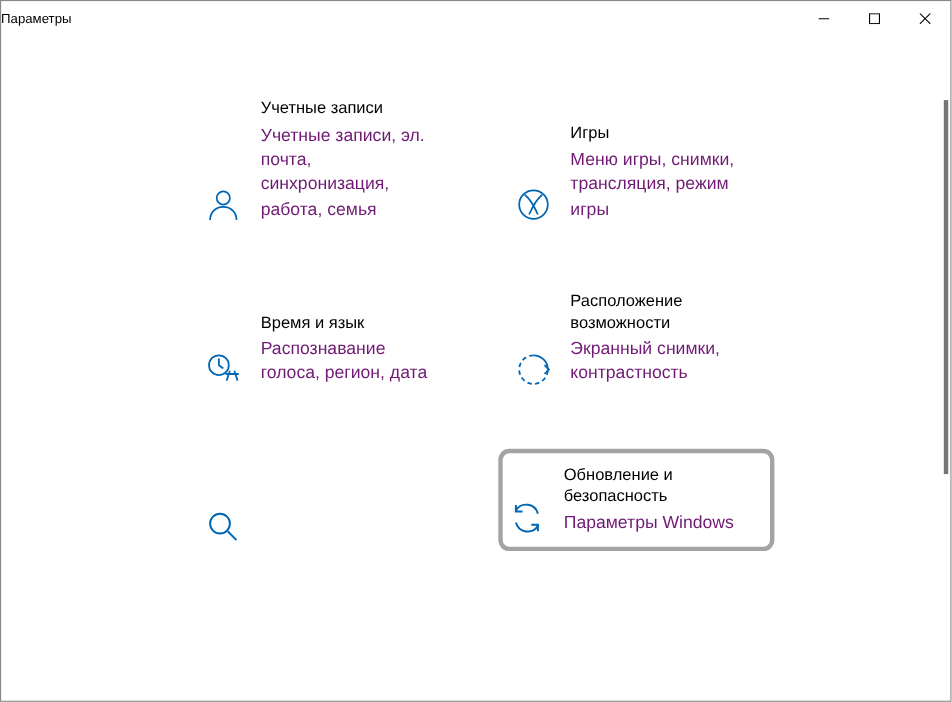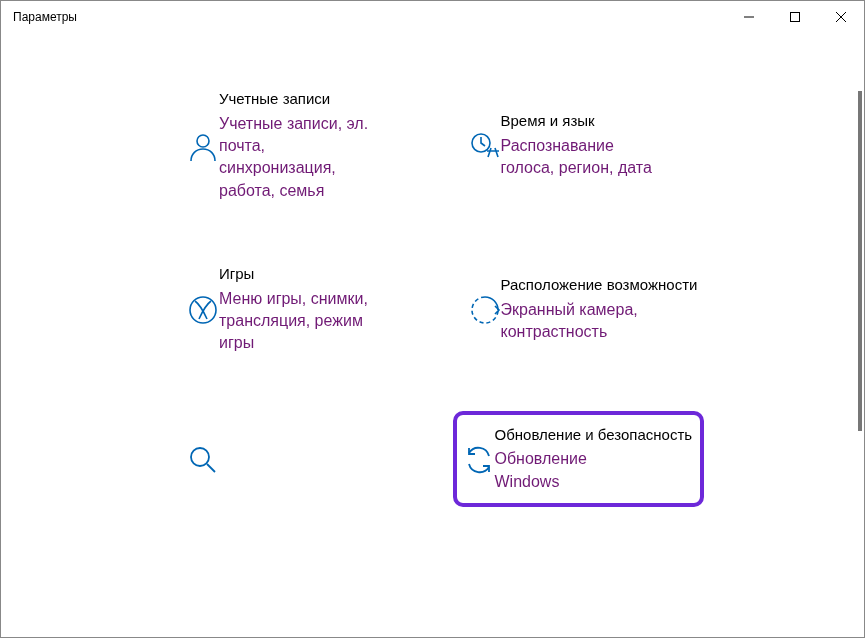--- a/index.html
+++ b/index.html
@@ -9,21 +9,20 @@
       width: 865px;
       height: 638px;
       overflow: hidden;
       border: 1px solid #888;
       position: relative;
     }
     .titlebar {
       display: flex;
       align-items: center;
       height: 32px;
-      padding-left: 12px;
     }
     .titlebar-title {
       font-size: 12px;
       color: #000;
       flex: 1;
     }
     .win-controls {
       display: flex;
     }
     .win-btn {
@@ -37,21 +36,22 @@
     .win-btn svg { width: 10px; height: 10px; }
     .content {
       padding: 50px 160px 20px 180px;
       display: grid;
       grid-template-columns: 1fr 1fr;
       column-gap: 40px;
       row-gap: 50px;
     }
     .tile {
       display: flex;
-      align-items: center;
+      align-items: flex-end;
+      gap: 18px;
       padding: 6px;
     }
     .tile-icon {
       width: 32px;
       height: 32px;
       flex-shrink: 0;
       color: #0066b4;
       margin-top: 2px;
     }
     .tile-icon svg { width: 100%; height: 100%; }
@@ -62,21 +62,21 @@
       line-height: 1.3;
       margin-bottom: 4px;
     }
     .tile-desc {
       font-size: 16px;
       color: #701a75;
       line-height: 1.4;
       max-width: 160px;
     }
     .highlight {
-      border: 4px solid #6d28d9;
+      border: 4px solid #a3a3a3;
       border-radius: 10px;
       padding: 10px 0 10px 6px;
       margin-left: -10px;
     }
     .scrollbar {
       position: absolute;
       right: 2px;
       top: 90px;
       width: 4px;
       height: 340px;
@@ -119,55 +119,55 @@
     </div>
     <div class="tile-text">
       <div class="tile-title">Учетные записи</div>
       <div class="tile-desc">Учетные записи, эл. почта, синхронизация, работа, семья</div>
     </div>
   </div>
 
   <div class="tile">
     <div class="tile-icon">
       <svg viewBox="0 0 32 32" fill="none" stroke="currentColor" stroke-width="1.6">
+        <circle cx="16" cy="16" r="13"></circle>
+        <path d="M8 7c4 3 8 9 12 18M24 7c-4 3-8 9-12 18"></path>
+      </svg>
+    </div>
+    <div class="tile-text">
+      <div class="tile-title">Игры</div>
+      <div class="tile-desc">Меню игры, снимки, трансляция, режим игры</div>
+    </div>
+  </div>
+
+  <div class="tile">
+    <div class="tile-icon">
+      <svg viewBox="0 0 32 32" fill="none" stroke="currentColor" stroke-width="1.6">
         <circle cx="12" cy="12" r="9"></circle>
         <path d="M12 6v6l4 3"></path>
         <path d="M18 20h12M22 17l-3 9M26 17l3 9"></path>
       </svg>
     </div>
     <div class="tile-text">
       <div class="tile-title">Время и язык</div>
       <div class="tile-desc">Распознавание голоса, регион, дата</div>
     </div>
   </div>
 
   <div class="tile">
     <div class="tile-icon">
       <svg viewBox="0 0 32 32" fill="none" stroke="currentColor" stroke-width="1.6">
-        <circle cx="16" cy="16" r="13"></circle>
-        <path d="M8 7c4 3 8 9 12 18M24 7c-4 3-8 9-12 18"></path>
-      </svg>
-    </div>
-    <div class="tile-text">
-      <div class="tile-title">Игры</div>
-      <div class="tile-desc">Меню игры, снимки, трансляция, режим игры</div>
-    </div>
-  </div>
-
-  <div class="tile">
-    <div class="tile-icon">
-      <svg viewBox="0 0 32 32" fill="none" stroke="currentColor" stroke-width="1.6">
         <path d="M16 3 A13 13 0 1 0 29 16" stroke-dasharray="4 3"></path>
         <path d="M16 3 A13 13 0 0 1 29 16"></path>
         <path d="M26 12l4 4-4 4" fill="none"></path>
       </svg>
     </div>
     <div class="tile-text">
       <div class="tile-title">Расположение возможности</div>
-      <div class="tile-desc">Экранный камера, контрастность</div>
+      <div class="tile-desc">Экранный снимки, контрастность</div>
     </div>
   </div>
 
   <div class="tile">
     <div class="tile-icon">
       <svg viewBox="0 0 32 32" fill="none" stroke="currentColor" stroke-width="1.8">
         <circle cx="13" cy="13" r="9"></circle>
         <line x1="20" y1="20" x2="28" y2="28"></line>
       </svg>
     </div>
@@ -177,19 +177,19 @@
   <div class="tile highlight">
     <div class="tile-icon">
       <svg viewBox="0 0 32 32" fill="none" stroke="currentColor" stroke-width="1.8">
         <path d="M26 12a11 11 0 0 0-20-3"></path>
         <path d="M6 20a11 11 0 0 0 20 3"></path>
         <path d="M6 4v6h6M26 28v-6h-6"></path>
       </svg>
     </div>
     <div class="tile-text">
       <div class="tile-title">Обновление и безопасность</div>
-      <div class="tile-desc">Обновление Windows</div>
+      <div class="tile-desc">Параметры Windows</div>
     </div>
   </div>
 
 </div>
 
 <div class="scrollbar"></div>
 
 </body></html>

